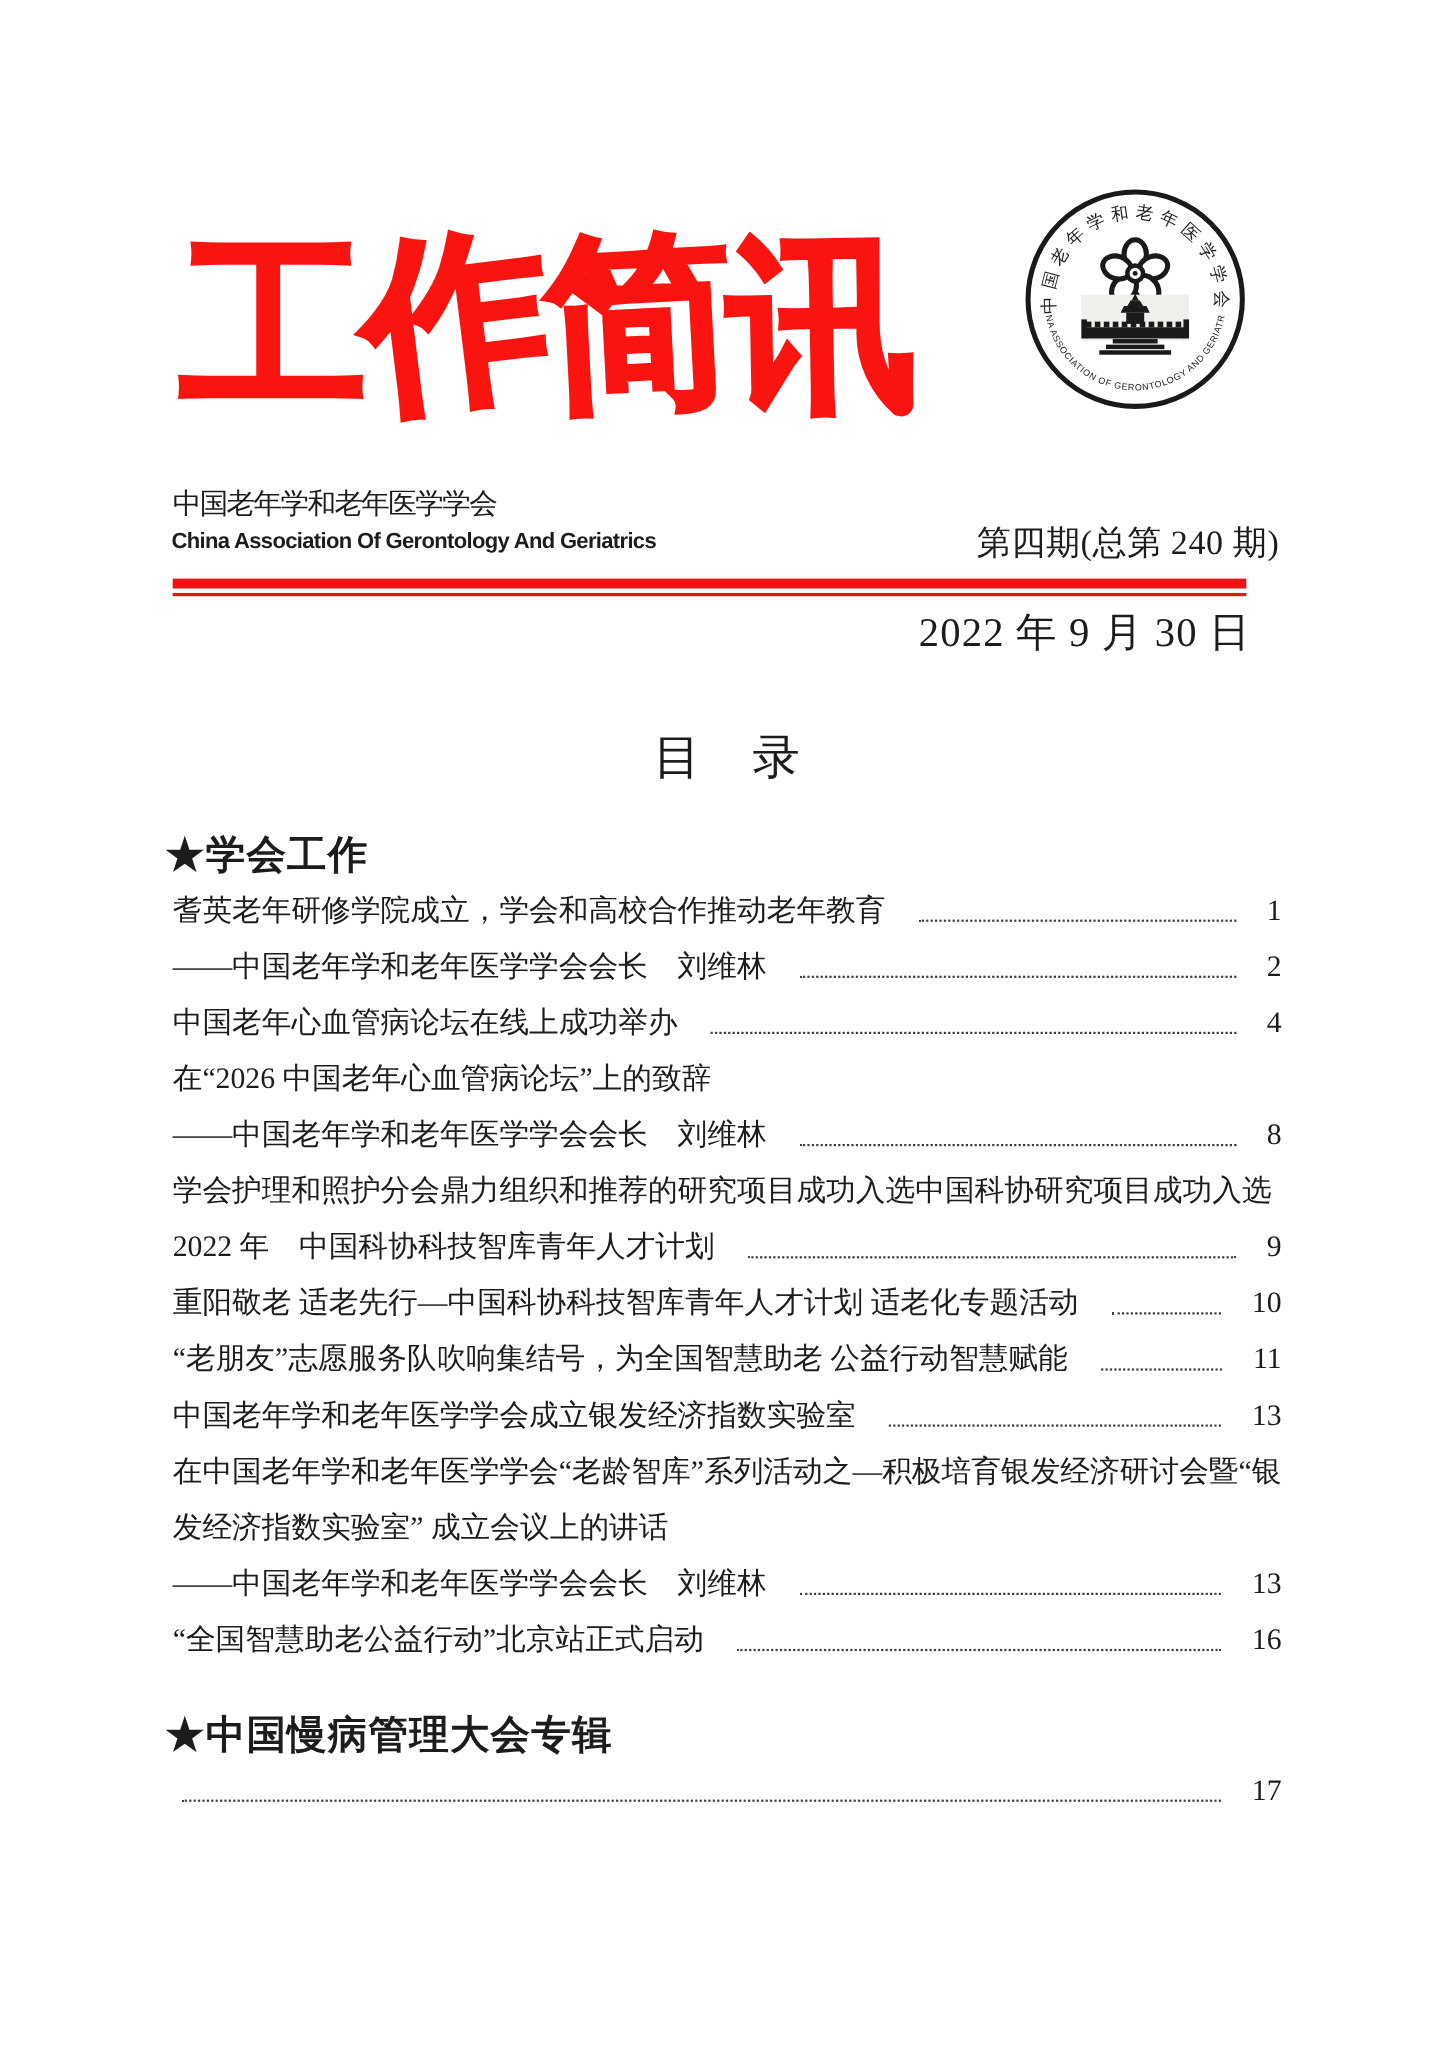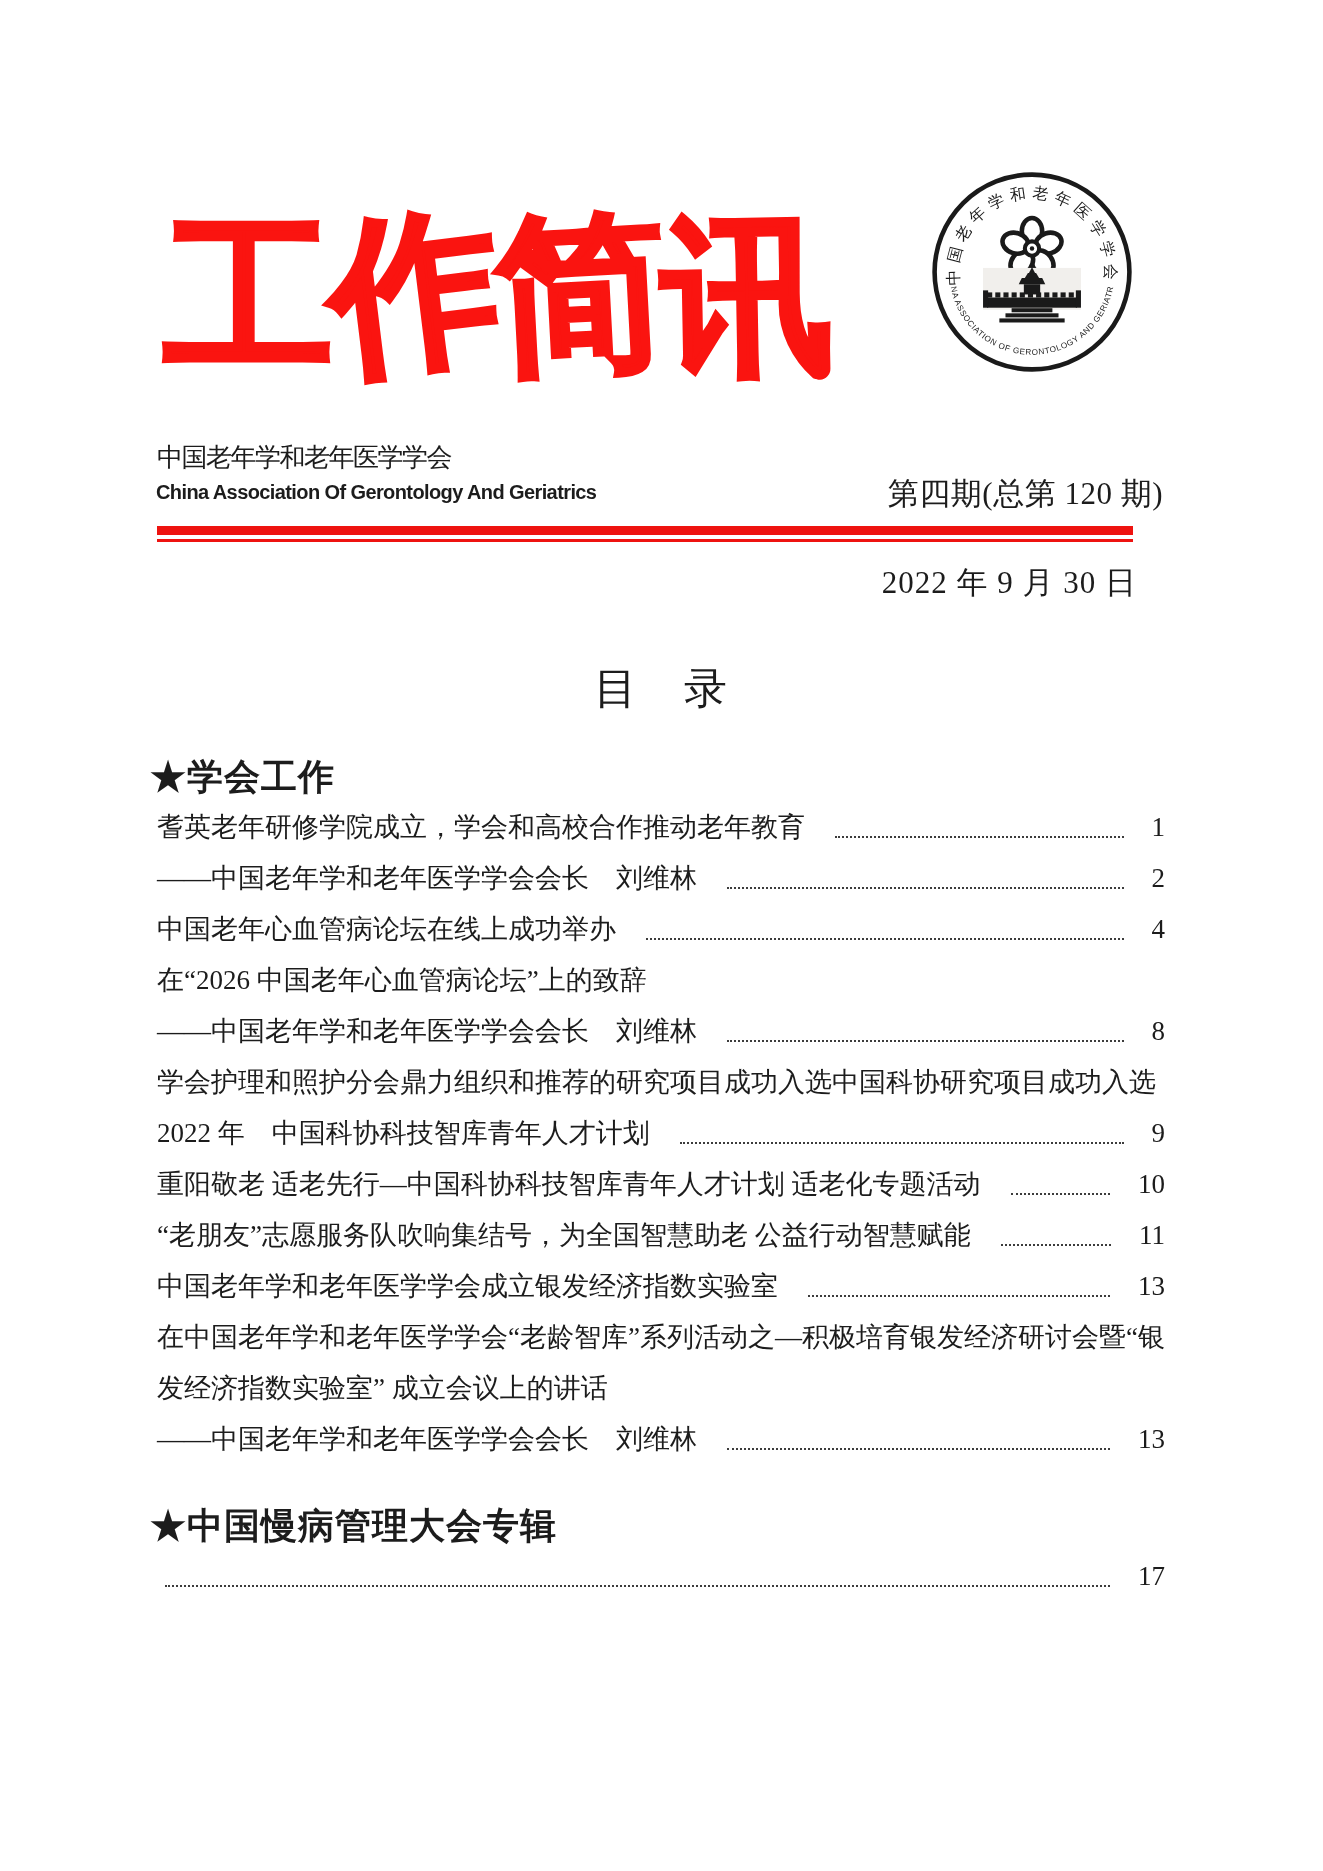--- a/index.html
+++ b/index.html
@@ -37,21 +37,21 @@
     font-family:"Liberation Sans","DejaVu Sans",sans-serif;
     font-weight:700;font-size:20px;letter-spacing:-0.6px;white-space:nowrap;
   }
   .issue{position:absolute;right:160px;top:473px;font-size:31px;letter-spacing:0.5px;white-space:nowrap;}
   .rule{
     position:absolute;left:157px;top:526px;width:976px;height:16px;
     box-sizing:border-box;
     border-top:9px solid var(--rule-red);
     border-bottom:3px solid var(--rule-red);
   }
-  .pub-date{position:absolute;right:186px;top:562px;font-size:31px;letter-spacing:1px;white-space:nowrap;}
+  .pub-date{position:absolute;right:186px;top:550px;font-size:37px;letter-spacing:1px;white-space:nowrap;}
   
   .toc-title{
     position:absolute;left:0;top:660px;width:100%;text-align:center;
     font-size:43px;font-weight:400;letter-spacing:2px;
   }
   .toc{position:absolute;left:157px;top:752px;width:1008px;}
   .toc-heading{
     font-size:36px;font-weight:700;line-height:50px;height:50px;
     margin-left:-7px;letter-spacing:1px;white-space:nowrap;
   }
@@ -128,21 +128,21 @@
       <rect x="143" y="118" width="5" height="17"></rect>
       <rect x="80" y="135.5" width="40" height="4"></rect>
       <rect x="74" y="140.5" width="52" height="4"></rect>
       <rect x="68" y="145.5" width="64" height="4"></rect>
     </g>
   </svg>
 
   <div class="org-cn">中国老年学和老年医学学会</div>
   <div class="org-en">China Association Of Gerontology And Geriatrics</div>
 
-  <div class="issue">第四期(总第 120 期)</div>
+  <div class="issue">第四期(总第 240 期)</div>
   <div class="rule"></div>
   <div class="pub-date">2022 年 9 月 30 日</div>
 
   <div class="toc-title">目　录</div>
   <div class="toc">
       <div class="toc-heading">★学会工作</div>
       <div class="toc-entry">
         <span class="toc-text">耆英老年研修学院成立，学会和高校合作推动老年教育</span>
         <span class="toc-leader"></span>
         <span class="toc-page">1</span>
@@ -192,20 +192,25 @@
         <span class="toc-text">在中国老年学和老年医学学会“老龄智库”系列活动之—积极培育银发经济研讨会暨“银</span>
       </div>
       <div class="toc-entry">
         <span class="toc-text">发经济指数实验室” 成立会议上的讲话</span>
       </div>
       <div class="toc-entry">
         <span class="toc-text">——中国老年学和老年医学学会会长　刘维林</span>
         <span class="toc-leader"></span>
         <span class="toc-page">13</span>
       </div>
+      <div class="toc-entry">
+        <span class="toc-text">“全国智慧助老公益行动”北京站正式启动</span>
+        <span class="toc-leader"></span>
+        <span class="toc-page">16</span>
+      </div>
       <div class="toc-heading">★中国慢病管理大会专辑</div>
       <div class="toc-entry">
         <span class="toc-leader"></span>
         <span class="toc-page">17</span>
       </div>
     </div>
 
 </div>
 
 </body></html>

